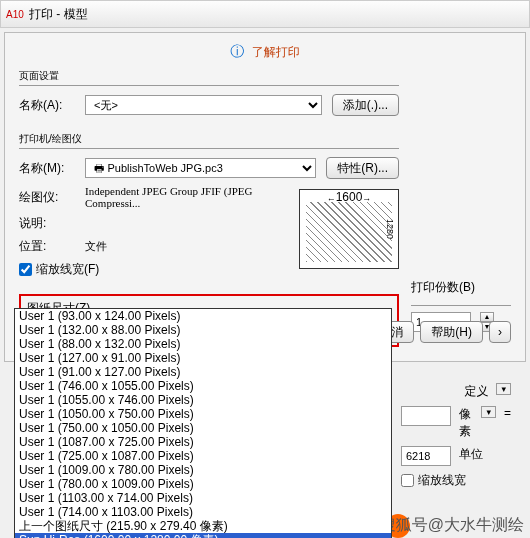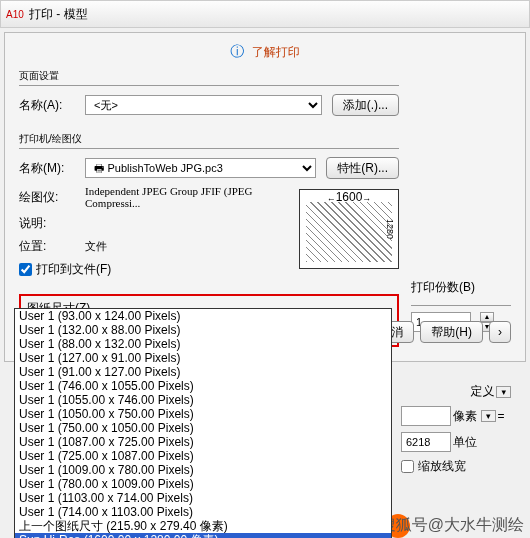--- a/index.html
+++ b/index.html
@@ -27,21 +27,21 @@
 .dim-right{right:-2px;top:50%;transform:translateY(-50%) rotate(90deg)}
 .highlight-box{border:2px solid #d00;padding:4px 6px;margin-bottom:4px}
 .paper-select{width:100%;background:#fff;border:1px solid #666;height:20px;position:relative;padding:2px 20px 2px 4px;font-size:11px}
 .paper-select::after{content:"";position:absolute;right:4px;top:6px;border:4px solid transparent;border-top-color:#333}
 .dropdown-list{position:absolute;background:#fff;border:1px solid #333;width:378px;max-height:245px;overflow:hidden;z-index:10;left:14px;top:308px;font-family:monospace;font-size:11px;line-height:14px}
 .dropdown-list div{padding:0 4px;white-space:nowrap}
 .dropdown-list .selected{background:#2b5fce;color:#fff}
 .copies-input{width:60px}
 .spinner{display:inline-flex;flex-direction:column;margin-left:-1px}
 .spinner span{width:14px;height:10px;border:1px solid #999;background:linear-gradient(#fff,#ddd);font-size:7px;text-align:center;line-height:8px;cursor:pointer}
-.unit-row{display:flex;align-items:center;gap:2px;margin-bottom:6px}
+.unit-row{display:flex;align-items:flex-start;gap:8px;margin-bottom:6px}
 .unit-input{width:50px}
 .unit-label{width:26px;font-size:12px}
 .checkbox-row{display:flex;align-items:center;gap:4px;margin:6px 0}
 .checkbox-row input{accent-color:#06c}
 .watermark{position:absolute;right:6px;bottom:2px;font-size:16px;color:#555;z-index:5}
 .watermark-logo{position:absolute;right:120px;bottom:0;width:24px;height:24px;border-radius:50%;background:#f60;z-index:5}
 .bottom-btns{position:absolute;right:14px;bottom:18px;display:flex;gap:6px;z-index:4}
 .clearfix::after{content:"";display:table;clear:both}
 </style>
 </head>
@@ -88,21 +88,21 @@
             </div>
             <div class="form-row">
               <span class="form-label">说明:</span>
             </div>
             <div class="form-row">
               <span class="form-label">位置:</span>
               <span class="static-text">文件</span>
             </div>
             <div class="checkbox-row">
               <input type="checkbox" checked="" style="">
-              <span>打印到文件(F)</span>
+              <span>缩放线宽(F)</span>
             </div>
           </div>
           <div class="preview-box" style="position:absolute;right:0;top:0">
             <span class="dim-label dim-top">←<span>1600</span>→</span>
             <span class="dim-label dim-right">1280</span>
             <div class="preview-inner"></div>
           </div>
         </div>
       </fieldset>
 

